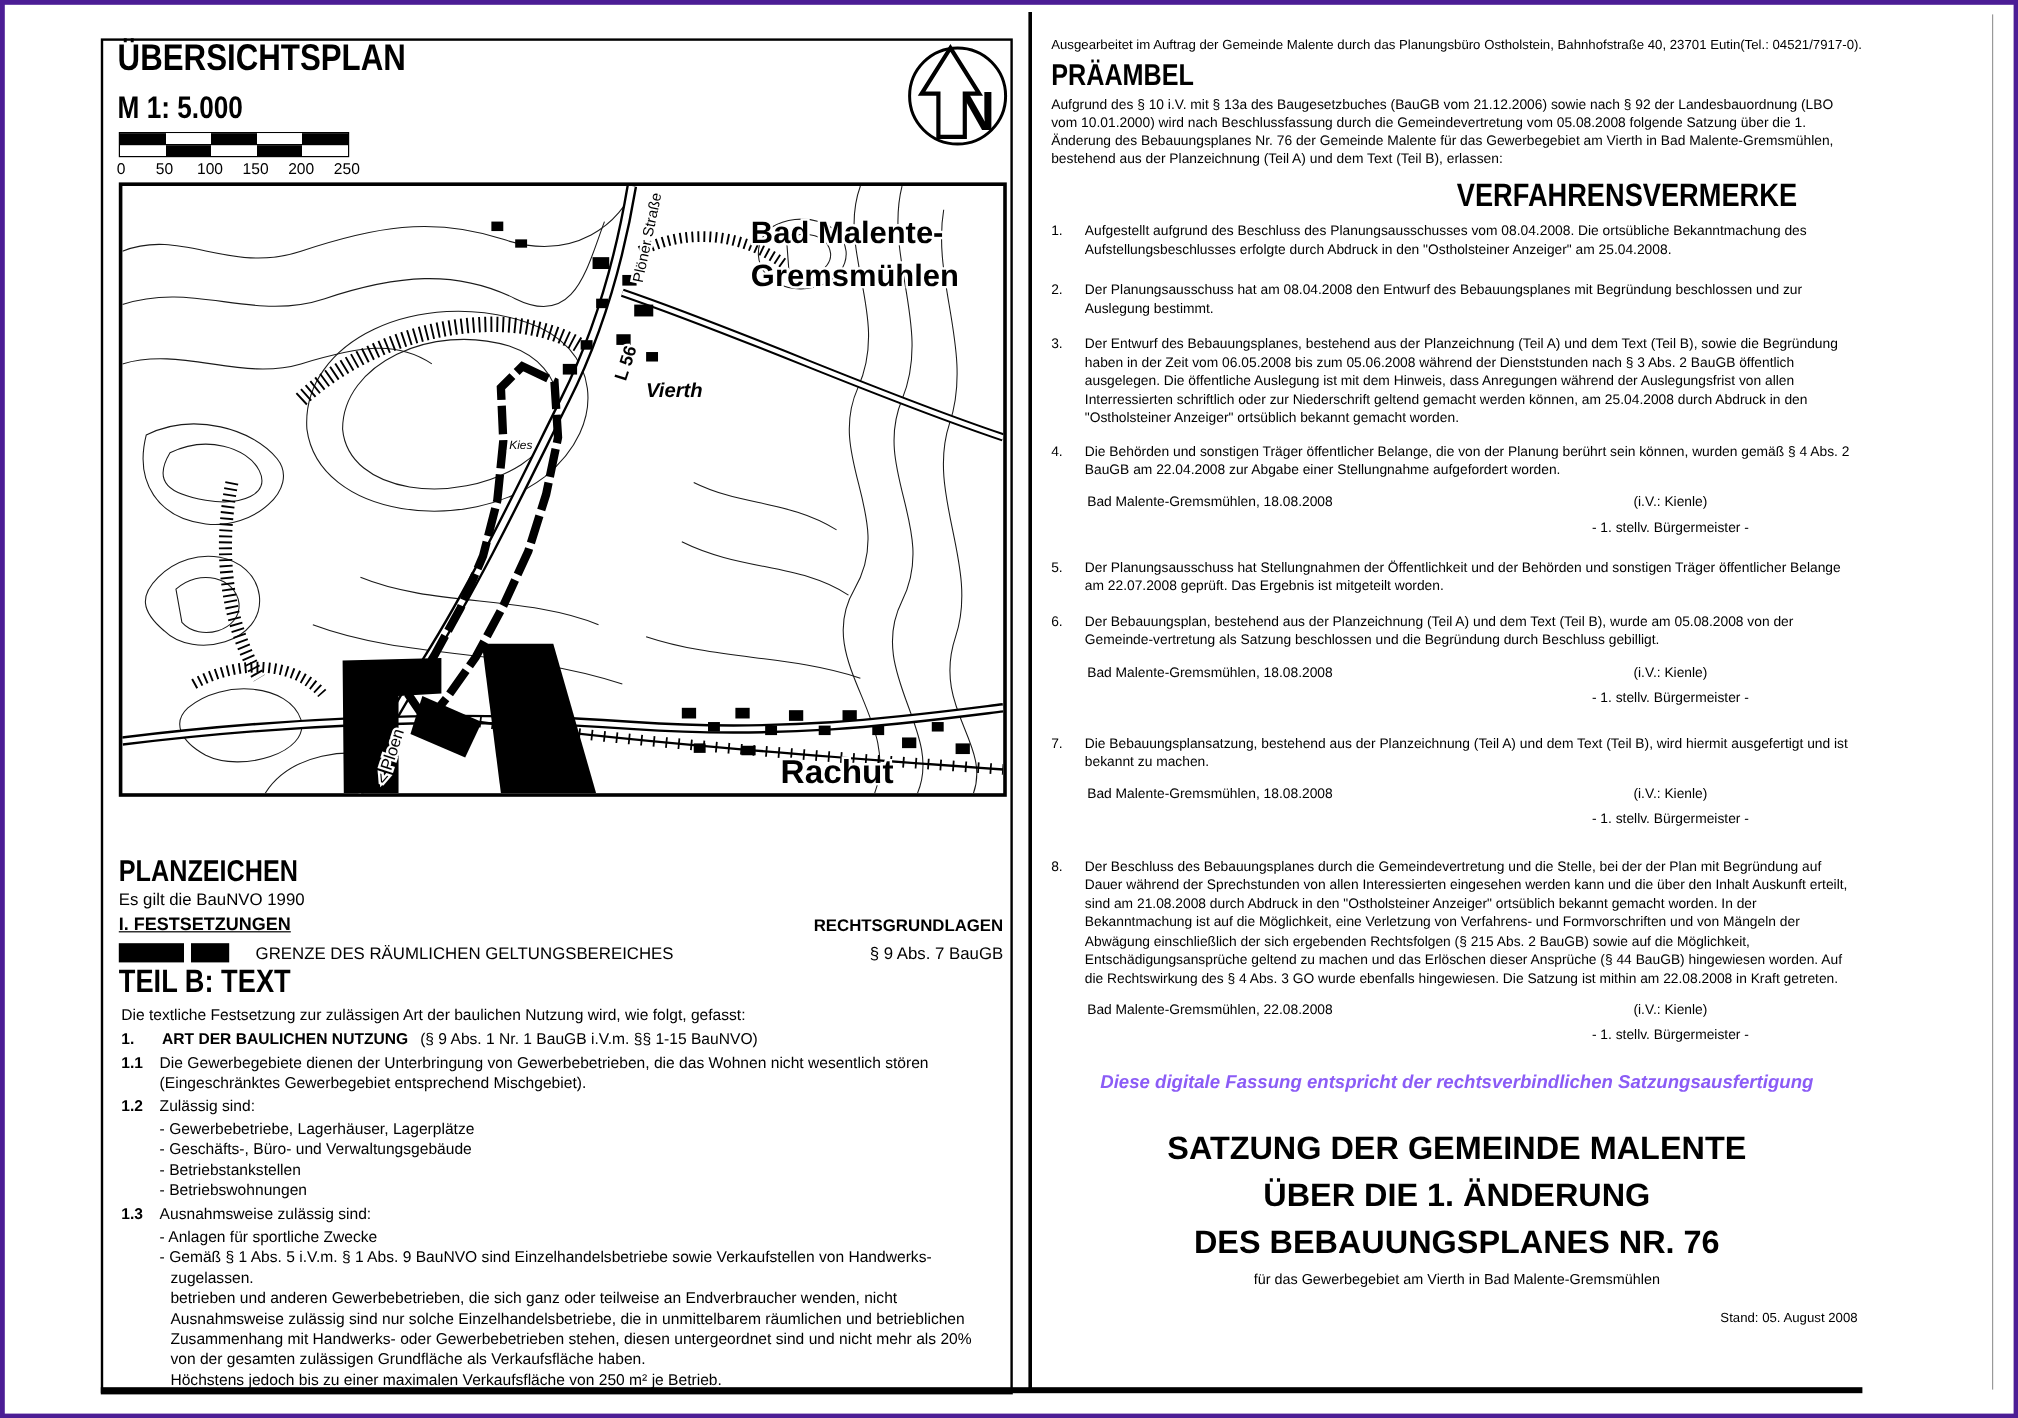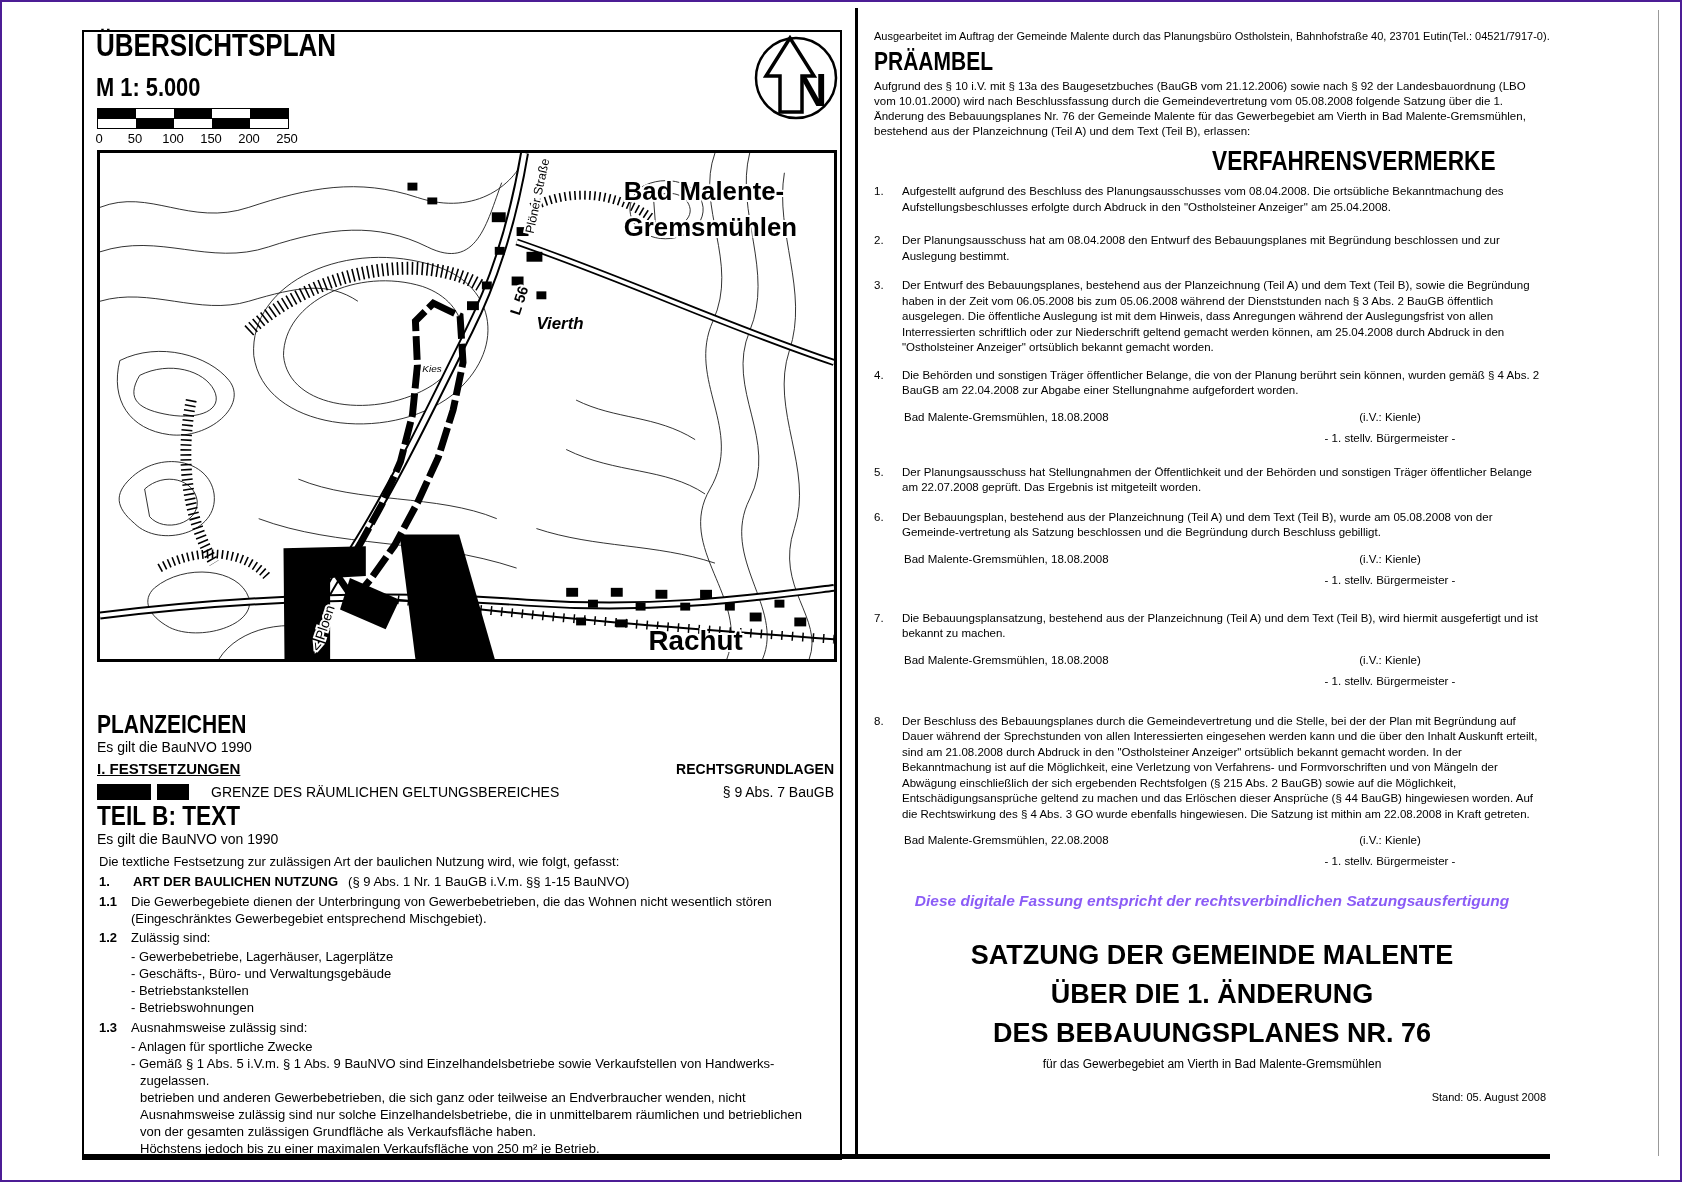--- a/index.html
+++ b/index.html
@@ -1,18 +1,18 @@
 <!DOCTYPE html>
 <html><head>
 <meta charset="utf-8">
 <style>
   html,body{margin:0;padding:0;background:#e8e8e8;}
   .canvas{position:relative;width:1682px;height:1182px;background:#fff;
     font-family:"Liberation Sans",sans-serif;color:#000;overflow:hidden;
-    border:2px solid #4c1d95;box-sizing:border-box;}
+    border:4px solid #4c1d95;box-sizing:border-box;}
   .abs{position:absolute;}
   .cond{display:inline-block;transform:scaleX(0.84);transform-origin:0 50%;white-space:nowrap;font-weight:bold;}
   
   .lframe{left:80px;top:28px;width:756px;height:1126px;border:2px solid #000;}
   .divider{left:853px;top:6px;width:3px;height:1150px;background:#000;}
   .bottomline{left:80px;top:1152px;width:1468px;height:5px;background:#000;}
   .rightedge{left:1656px;top:8px;width:1px;height:1146px;background:#999;}
   
   .lp-title{left:94px;top:26px;font-size:31px;}
   .lp-scale{left:94px;top:70px;font-size:26px;}
@@ -192,21 +192,20 @@
     <div class="festrow">
       <span class="fest">I. FESTSETZUNGEN</span>
       <span class="recht">RECHTSGRUNDLAGEN</span>
     </div>
     <div class="legrow">
       <span class="legsym"></span>
       <span class="leglab">GRENZE DES RÄUMLICHEN GELTUNGSBEREICHES</span>
       <span class="leglaw">§ 9 Abs. 7 BauGB</span>
     </div>
     <div class="tb-title"><span class="cond">TEIL B: TEXT</span></div>
-    <div class="tb-sub">Es gilt die BauNVO von 1990</div>
 
     <div class="tcol">
       <div class="intro">Die textliche Festsetzung zur zulässigen Art der baulichen Nutzung wird, wie folgt, gefasst:</div>
       <div class="s1">
         <span class="tnum">1.</span>
         <span>ART DER BAULICHEN NUTZUNG</span>
         <span class="law">(§ 9 Abs. 1 Nr. 1 BauGB i.V.m. §§ 1-15 BauNVO)</span>
       </div>
       <div class="titem">
         <span class="tnum">1.1</span>
@@ -222,20 +221,21 @@
       <div class="subline">- Betriebswohnungen</div>
       <div class="titem" style="margin-top:3px">
         <span class="tnum">1.3</span>
         <span class="ttext">Ausnahmsweise zulässig sind:</span>
       </div>
       <div class="subline">- Anlagen für sportliche Zwecke</div>
       <div class="subline">- Gemäß § 1 Abs. 5 i.V.m. § 1 Abs. 9 BauNVO sind Einzelhandelsbetriebe sowie Verkaufstellen von Handwerks-</div>
       <div class="subline cont">zugelassen.</div>
       <div class="subline cont">betrieben und anderen Gewerbebetrieben, die sich ganz oder teilweise an Endverbraucher wenden, nicht</div>
       <div class="subline cont">Ausnahmsweise zulässig sind nur solche Einzelhandelsbetriebe, die in unmittelbarem räumlichen und betrieblichen</div>
+      <div class="subline cont">Zusammenhang mit Handwerks- oder Gewerbebetrieben stehen, diesen untergeordnet sind und nicht mehr als 20%</div>
       <div class="subline cont">von der gesamten zulässigen Grundfläche als Verkaufsfläche haben.</div>
       <div class="subline cont">Höchstens jedoch bis zu einer maximalen Verkaufsfläche von 250 m² je Betrieb.</div>
     </div>
   </div>
 
   <div class="abs rcol">
     <div class="credit">Ausgearbeitet im Auftrag der Gemeinde Malente durch das Planungsbüro Ostholstein, Bahnhofstraße 40, 23701 Eutin(Tel.: 04521/7917-0).</div>
     <div class="pr-title"><span class="cond">PRÄAMBEL</span></div>
     <div class="pr-text">Aufgrund des § 10 i.V. mit § 13a des Baugesetzbuches (BauGB vom 21.12.2006) sowie nach § 92 der Landesbauordnung (LBO vom 10.01.2000) wird nach Beschlussfassung durch die Gemeindevertretung vom 05.08.2008 folgende Satzung über die 1. Änderung des Bebauungsplanes Nr. 76 der Gemeinde Malente für das Gewerbegebiet am Vierth in Bad Malente-Gremsmühlen, bestehend aus der Planzeichnung (Teil A) und dem Text (Teil B), erlassen:</div>
     <div class="vv-title"><span class="cond">VERFAHRENSVERMERKE</span></div>

